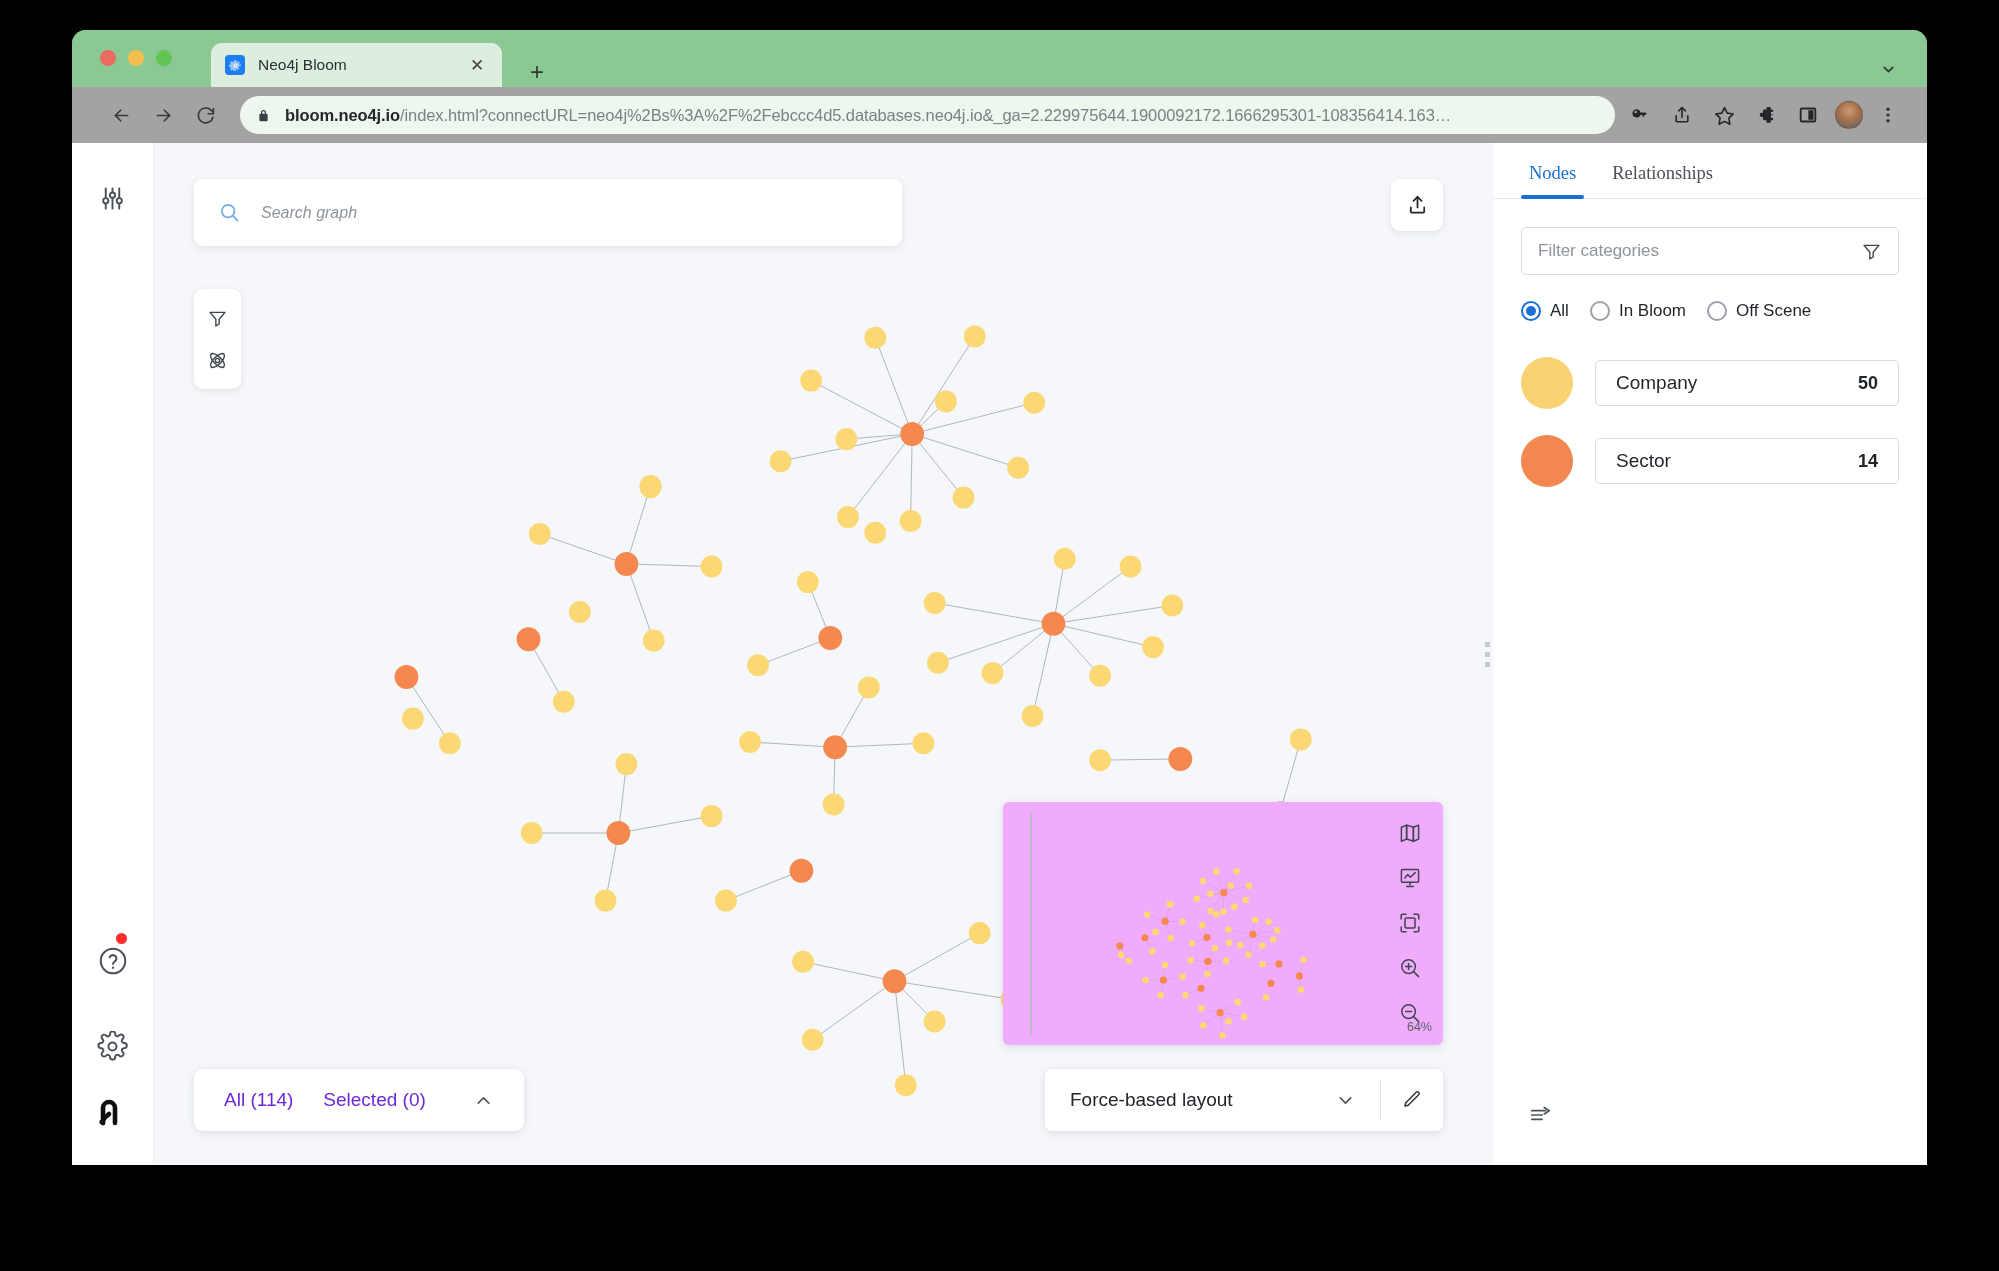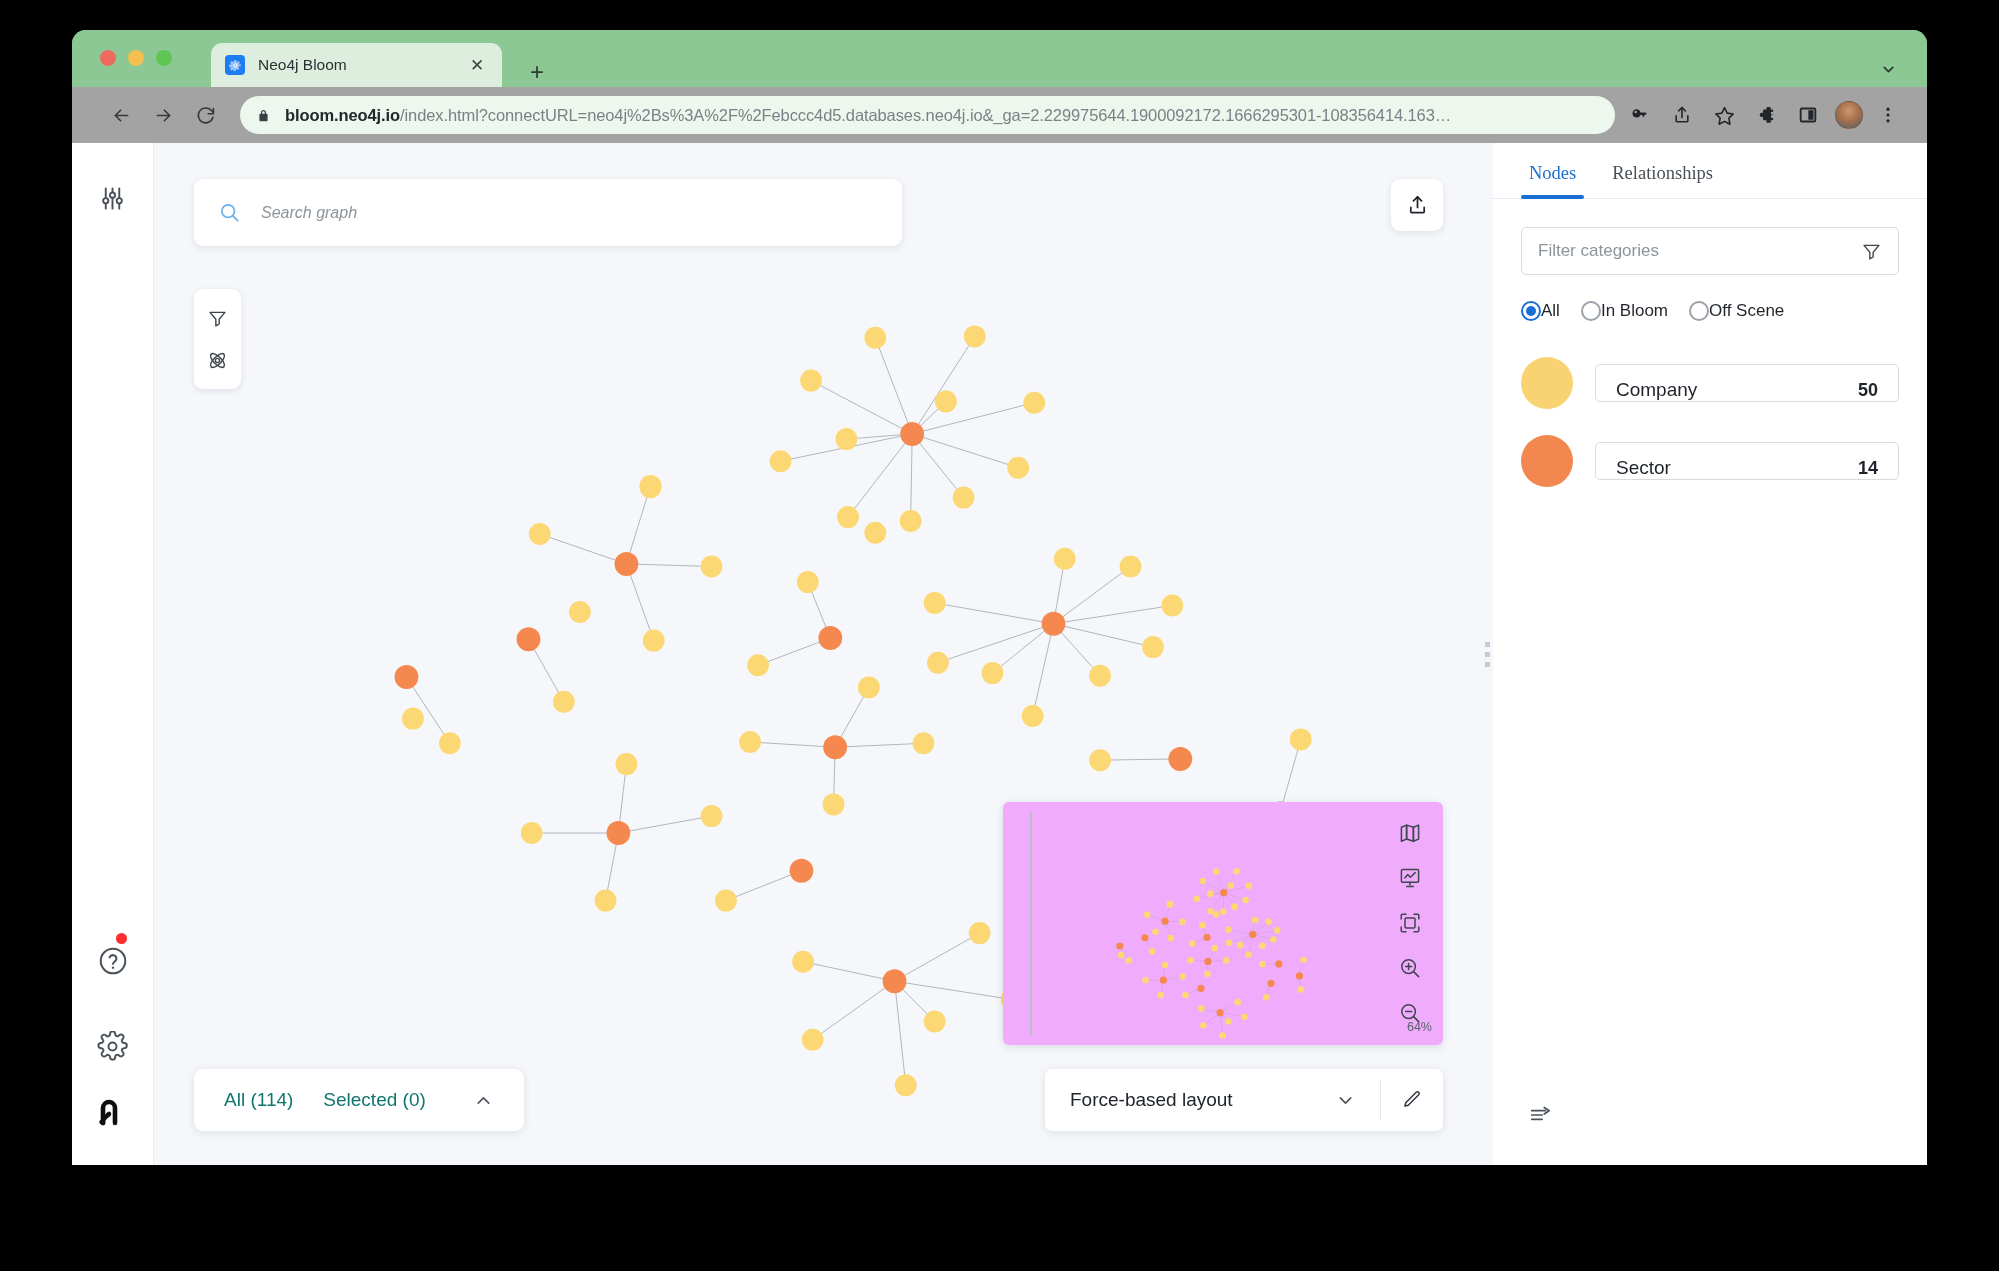--- a/index.html
+++ b/index.html
@@ -221,21 +221,21 @@
   #status-pill {
     position: absolute; left: 40px; bottom: 34px;
     height: 62px; width: 330px;
     background: #ffffff;
     border-radius: 9px;
     box-shadow: 0 2px 8px rgba(25,35,60,0.11);
     display: flex; align-items: center;
     padding: 0 30px;
     gap: 30px;
   }
-  .pill-label { font-size: 19px; color: #0f766e; }
+  .pill-label { font-size: 19px; color: #6d28d9; }
   #pill-chevron { margin-left: auto; color: #4e565e; display:flex; }
 
   
   #minimap {
     position: absolute; right: 38px; bottom: 120px;
     width: 440px; height: 243px;
     background: #f0abfc;
     border-radius: 6px;
     box-shadow: 0 2px 9px rgba(25,35,60,0.13);
     overflow: hidden;
@@ -341,21 +341,21 @@
     flex: 1 1 auto; min-width: 0;
   }
   #filter-input::placeholder { color: #8d949b; }
   #filter-funnel { color: #3f474f; display:flex; flex:0 0 auto; }
 
   #scope-radios {
     display: flex; align-items: center;
     margin: 26px 28px 0 28px;
     gap: 10px;
   }
-  .radio-opt { display: flex; align-items: center; margin-right: 11px; }
+  .radio-opt { display: flex; align-items: center; gap: 9px; margin-right: 11px; }
   .radio-dot {
     width: 20px; height: 20px; border-radius: 50%;
     border: 2px solid #9aa1a8;
     display: flex; align-items: center; justify-content: center;
     flex: 0 0 auto;
   }
   .radio-opt.selected .radio-dot { border-color: #1a6fd4; }
   .radio-opt.selected .radio-dot::after {
     content: ""; width: 10px; height: 10px; border-radius: 50%;
     background: #1a6fd4;
@@ -368,24 +368,24 @@
     padding: 0 28px;
     margin-bottom: 26px;
   }
   .cat-swatch {
     width: 52px; height: 52px; border-radius: 50%;
     flex: 0 0 auto;
   }
   .cat-chip {
     margin-left: 22px;
     flex: 1 1 auto;
-    height: 38px;
+    height: 46px;
     border: 1px solid #d7dbe0;
     border-radius: 5px;
-    display: flex; align-items: flex-end;
+    display: flex; align-items: center;
     padding: 0 20px;
   }
   .cat-name { font-size: 19px; color: #1f242a; flex: 1 1 auto; }
   .cat-count { font-size: 18px; color: #1f242a; font-weight: 700; }
 
   #panel-footer-btn {
     position: absolute; left: 28px; bottom: 30px;
     width: 40px; height: 40px;
     display: flex; align-items: center; justify-content: center;
     color: #4a5158;

